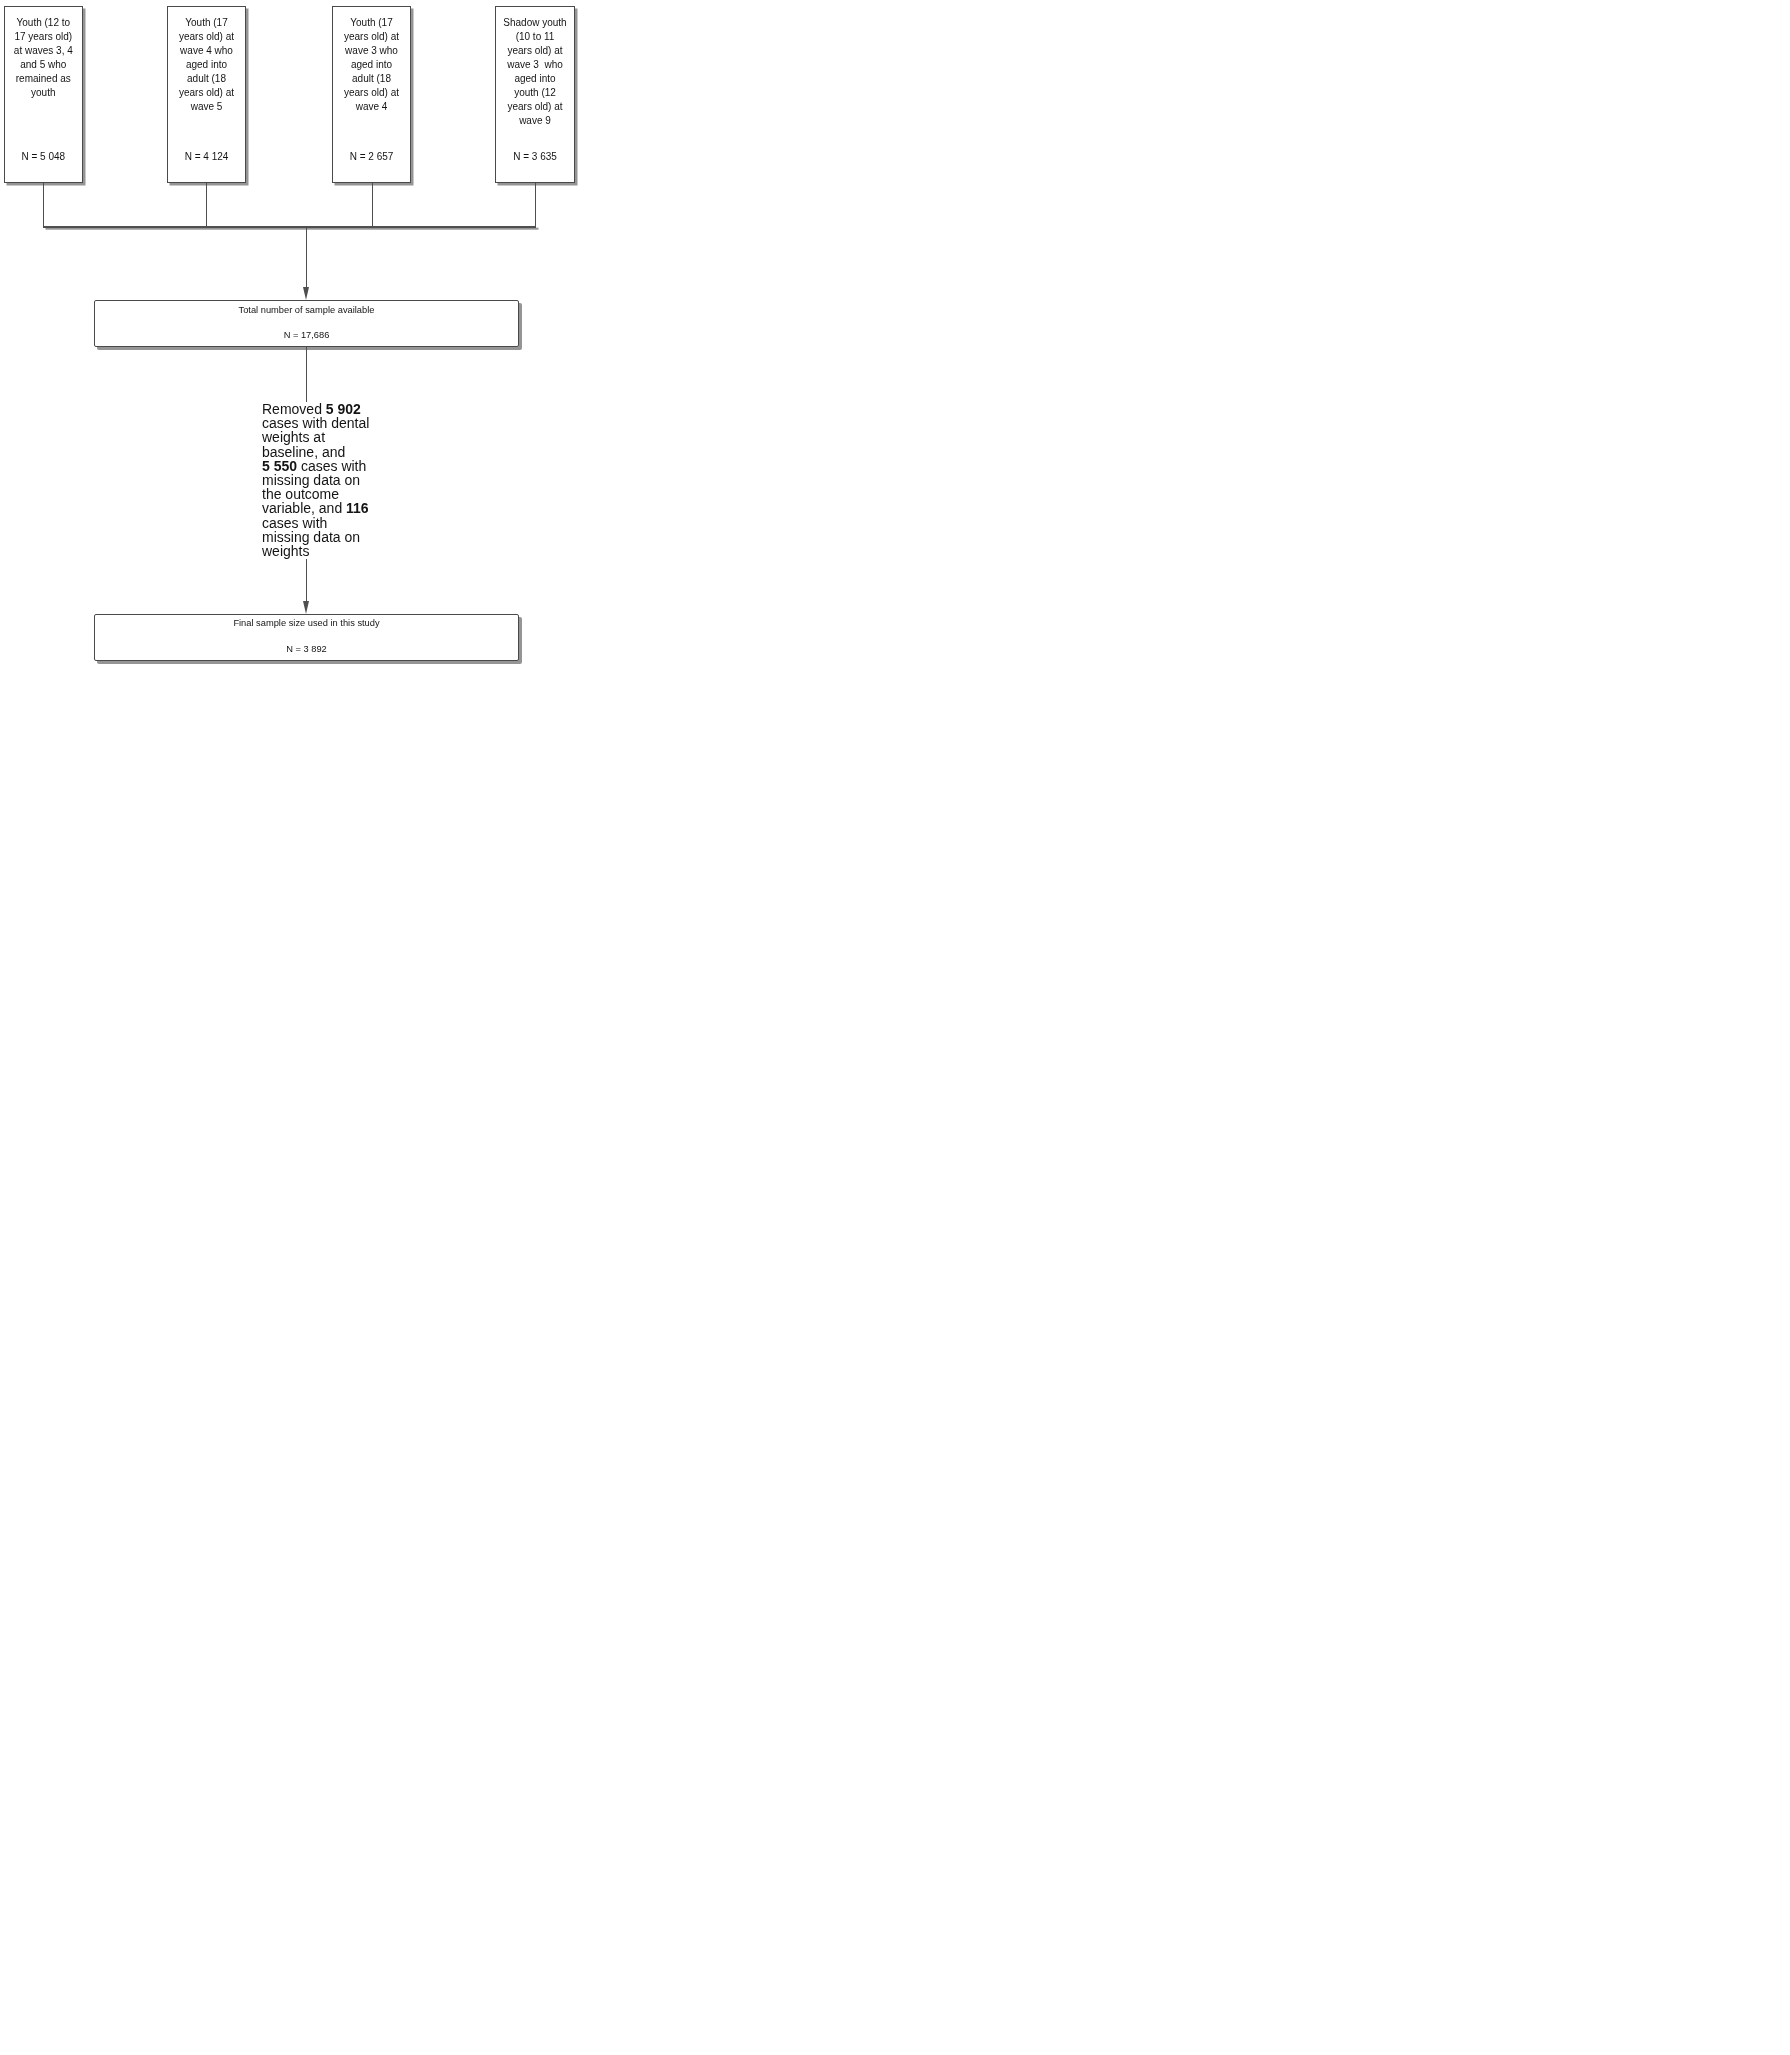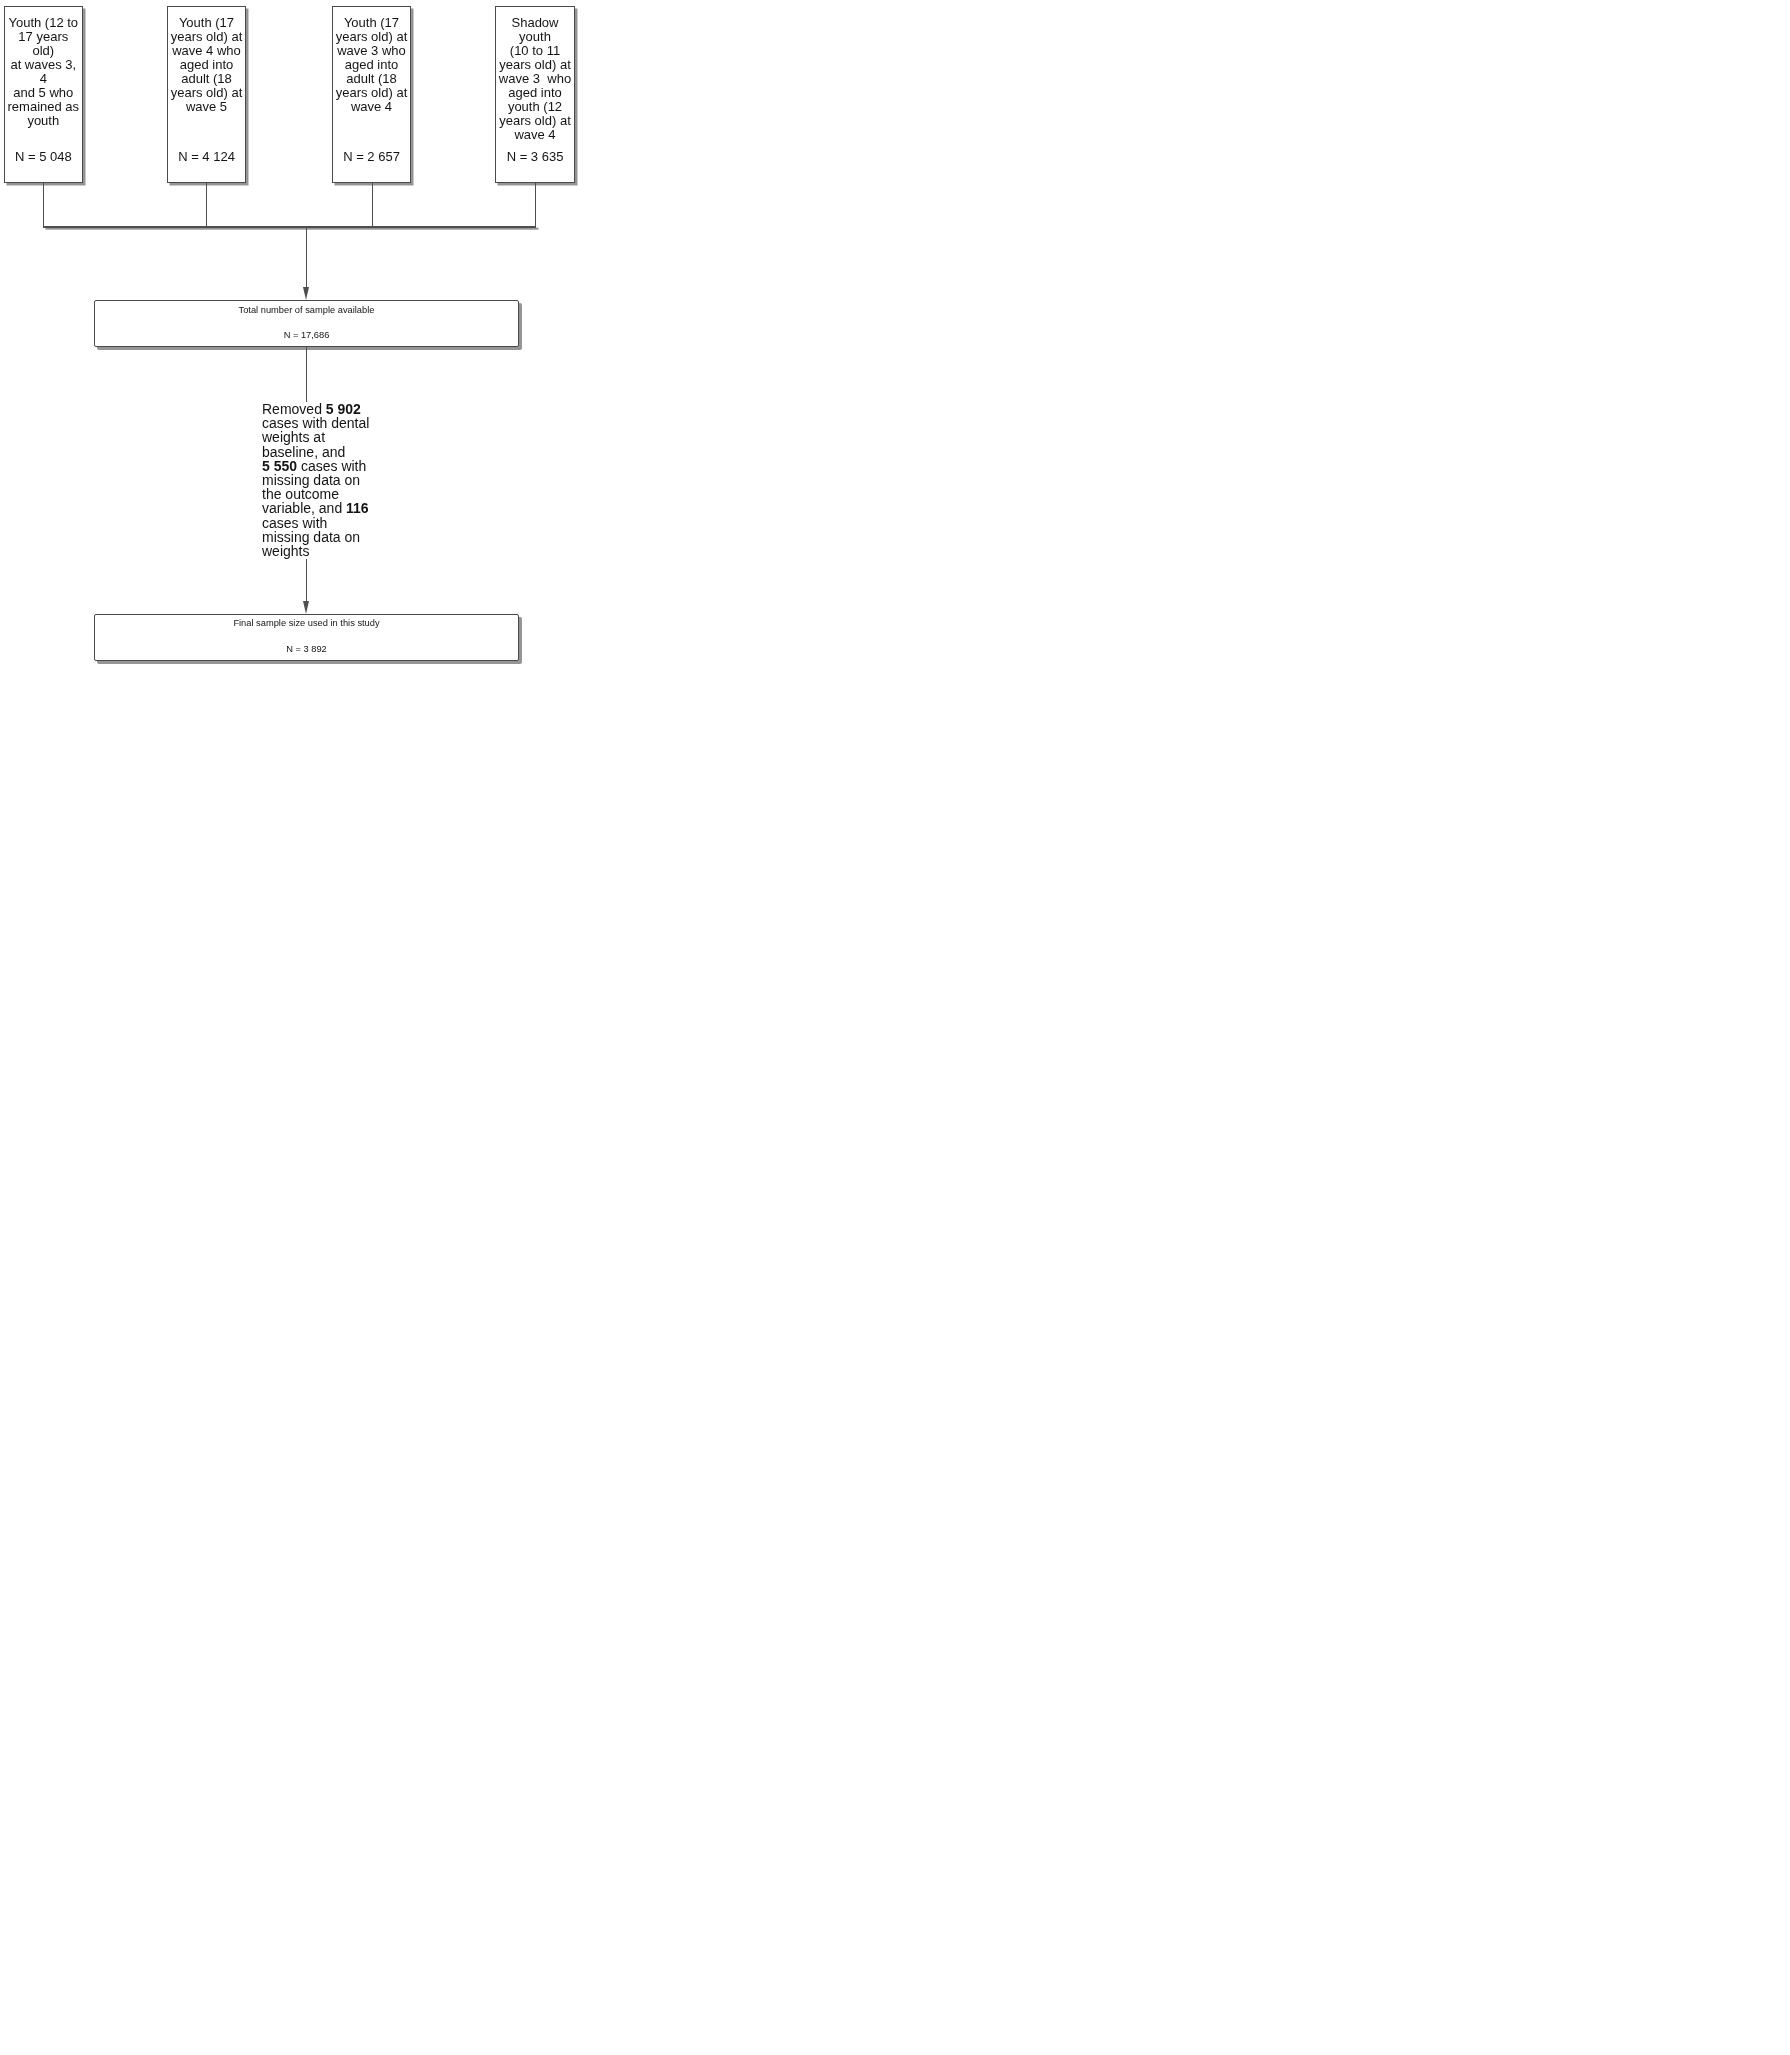--- a/index.html
+++ b/index.html
@@ -22,21 +22,21 @@
   .cohort-box{
     position:absolute;top:6px;height:177px;
     box-sizing:border-box;
     background:#fff;
     border:1.3px solid var(--border);
     box-shadow:2.5px 2.5px 0 var(--shadow);
     display:flex;flex-direction:column;
     justify-content:space-between;align-items:center;
     text-align:center;
     padding:8.5px 1.3px 18px 1.3px;
-    font-size:13px;line-height:14px;
+    font-size:10px;line-height:14px;
   }
   .cohort-box.b1{left:3.8px;width:79px;}
   .cohort-box.b2{left:167px;width:79px;}
   .cohort-box.b3{left:332px;width:79px;}
   .cohort-box.b4{left:495px;width:80px;}
   .cohort-label{white-space:pre-wrap;}
   
   .vline{position:absolute;top:183px;height:44px;width:0.8px;background:var(--line);}
   .vline.v1{left:43px;}
   .vline.v2{left:206px;}
@@ -116,21 +116,21 @@
     <div class="cohort-n">N = 2 657</div>
   </div>
   <div class="cohort-box b4">
     <div class="cohort-label">Shadow youth
 (10 to 11
 years old) at
 wave 3  who
 aged into
 youth (12
 years old) at
-wave 4</div>
+wave 9</div>
     <div class="cohort-n">N = 3 635</div>
   </div>
 
   <div class="vline v1"></div>
   <div class="vline v2"></div>
   <div class="vline v3"></div>
   <div class="vline v4"></div>
   <div class="hline"></div>
 
   <div class="drop" id="drop-to-total"></div>

